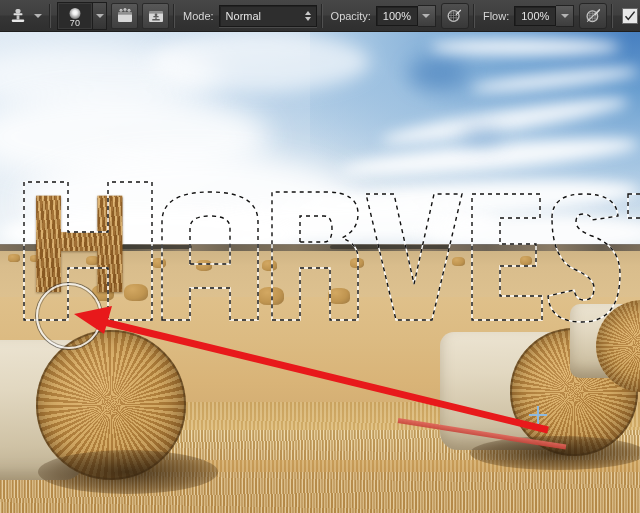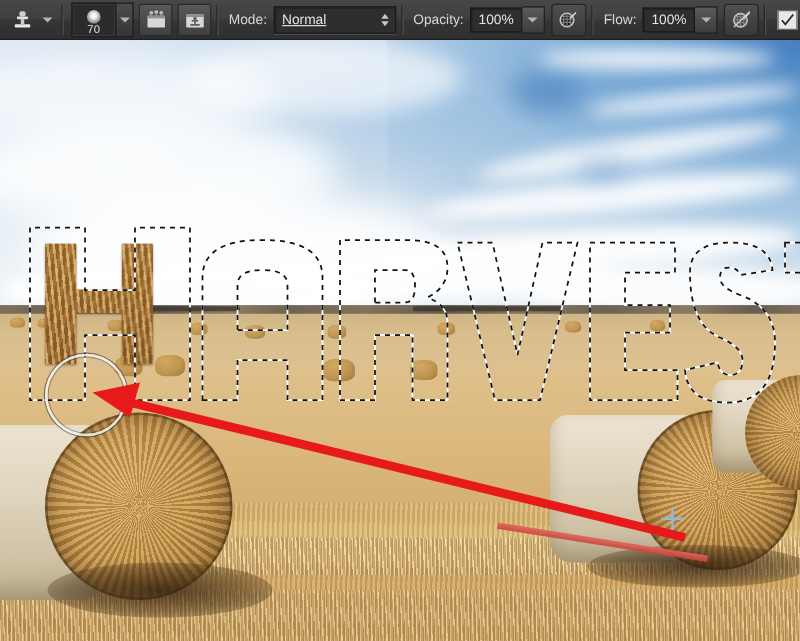--- a/index.html
+++ b/index.html
@@ -139,21 +139,21 @@
     border-left: 3.5px solid transparent;
     border-right: 3.5px solid transparent;
     border-bottom: 4px solid #c9c9c9;
   }
   .ar-dn {
     width: 0; height: 0;
     border-left: 3.5px solid transparent;
     border-right: 3.5px solid transparent;
     border-top: 4px solid #c9c9c9;
   }
-  #dd-mode { width: 96px; text-decoration: underline; }
+  #dd-mode { width: 96px; }
 
   .numfield {
     height: 20px;
     display: flex; align-items: center;
     flex: 0 0 auto;
   }
   .numfield .nf-val {
     width: 40px; height: 18px;
     background: #2e2e2e;
     border: 1px solid #181818;

